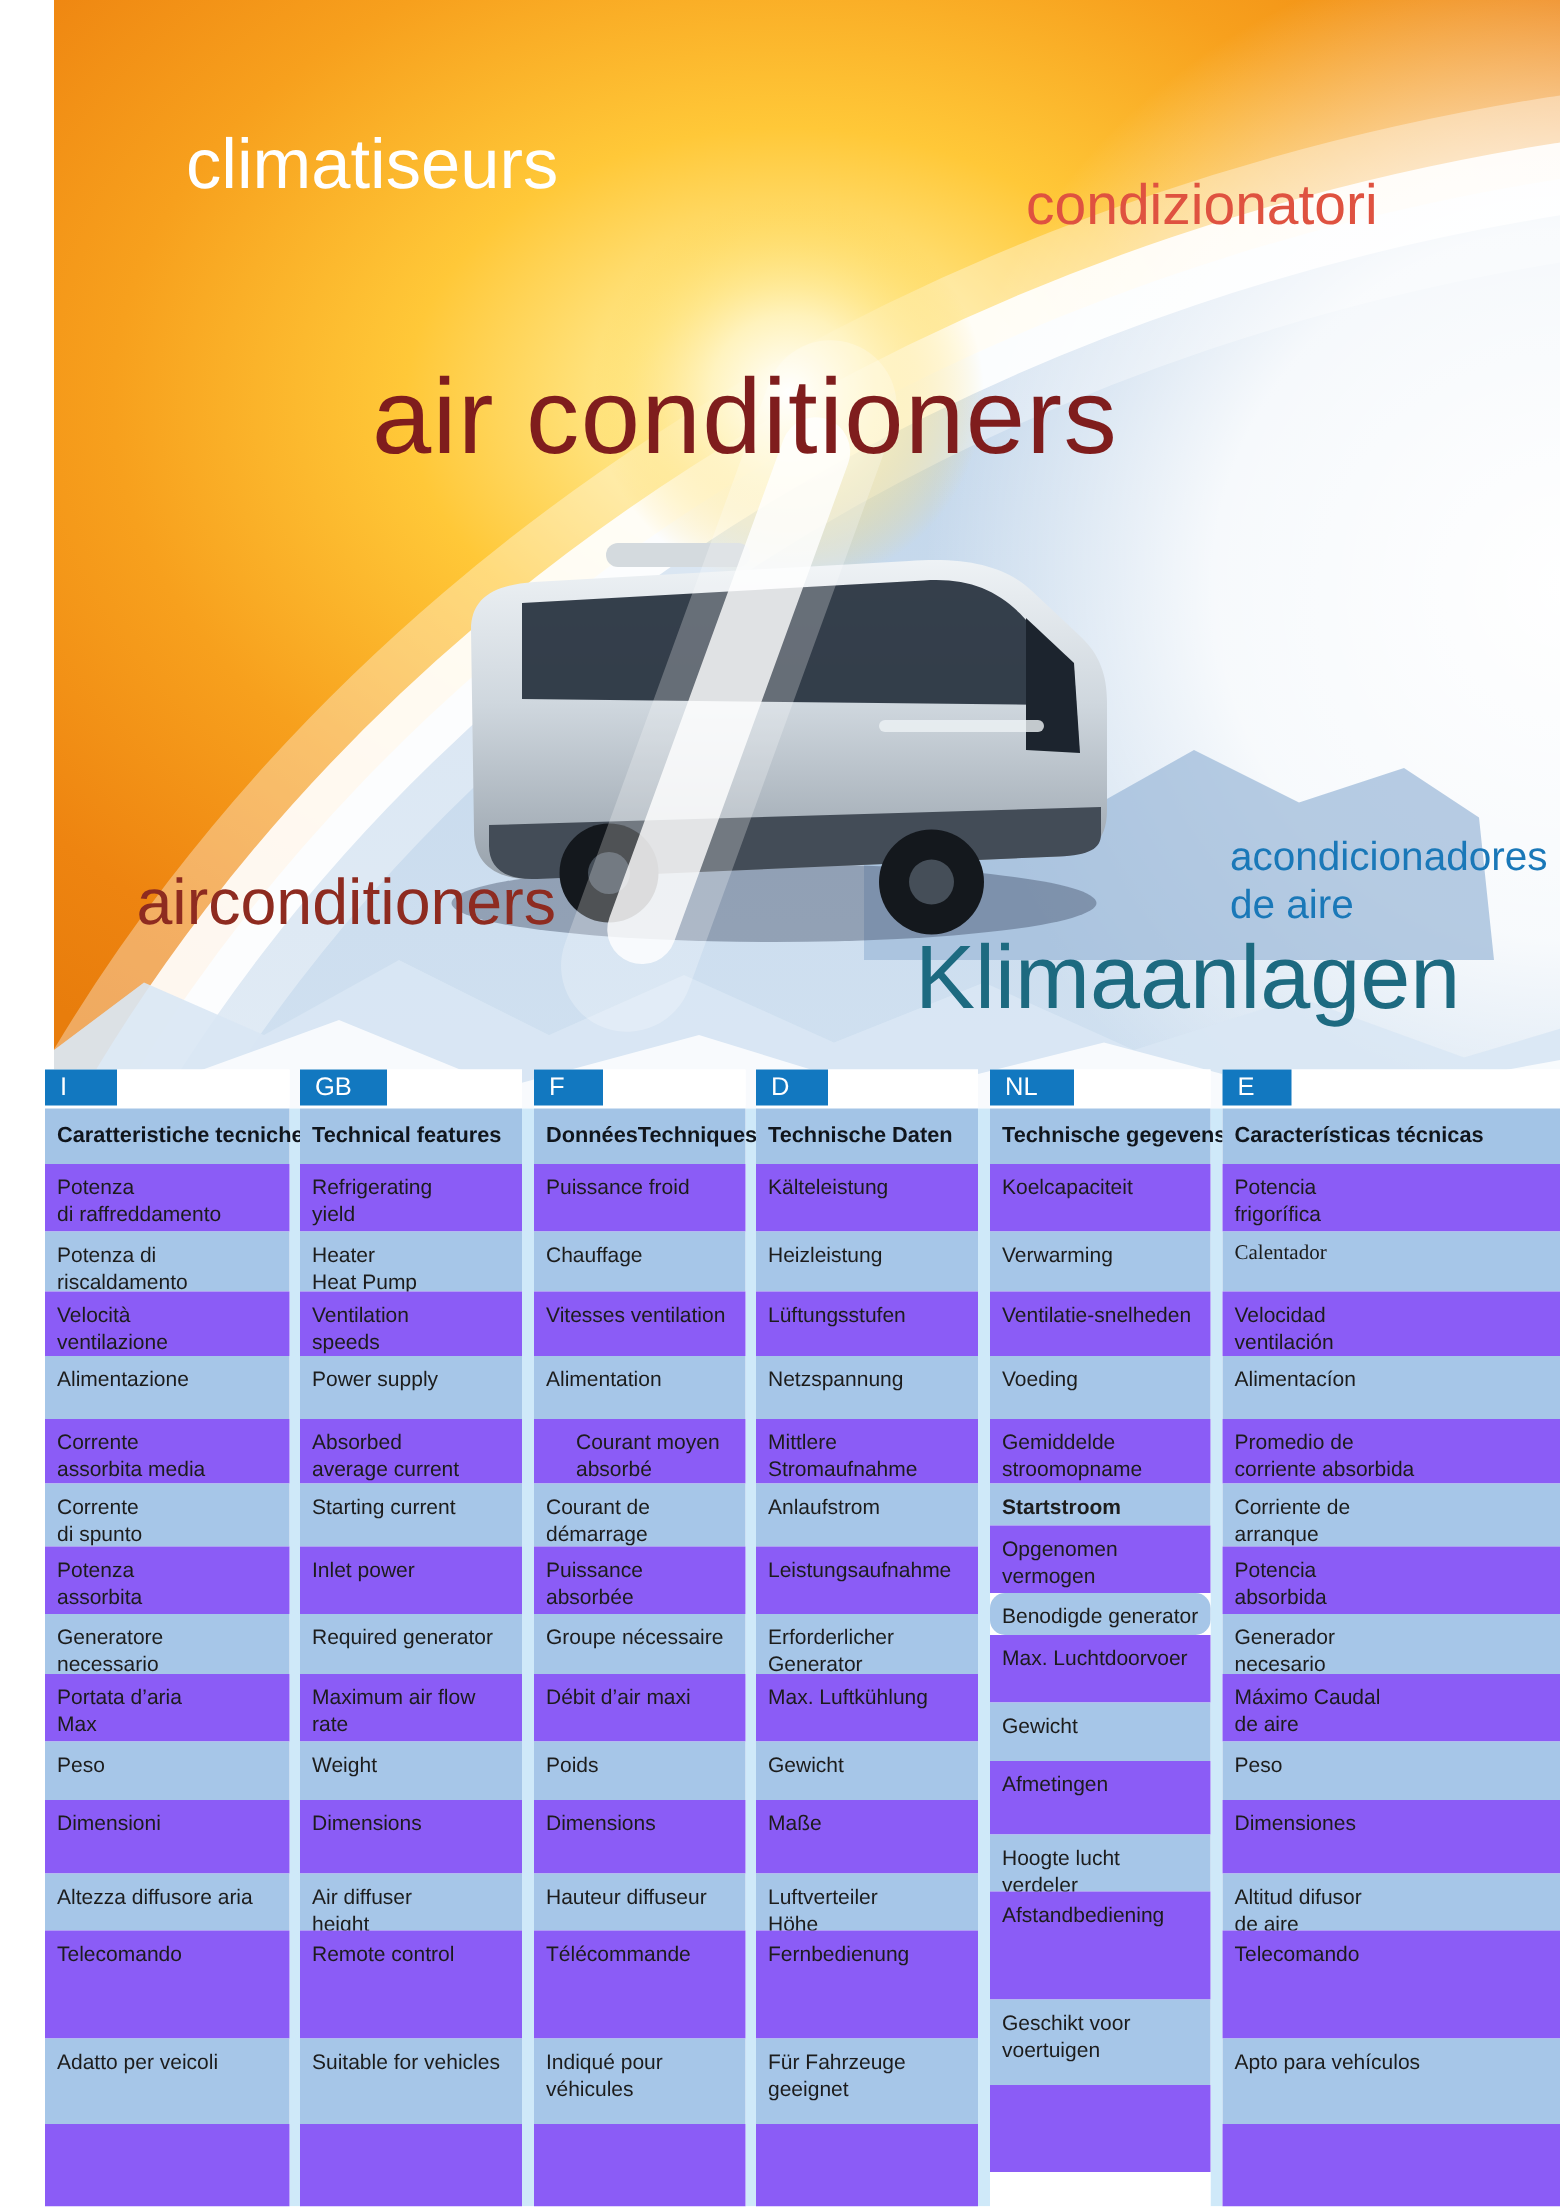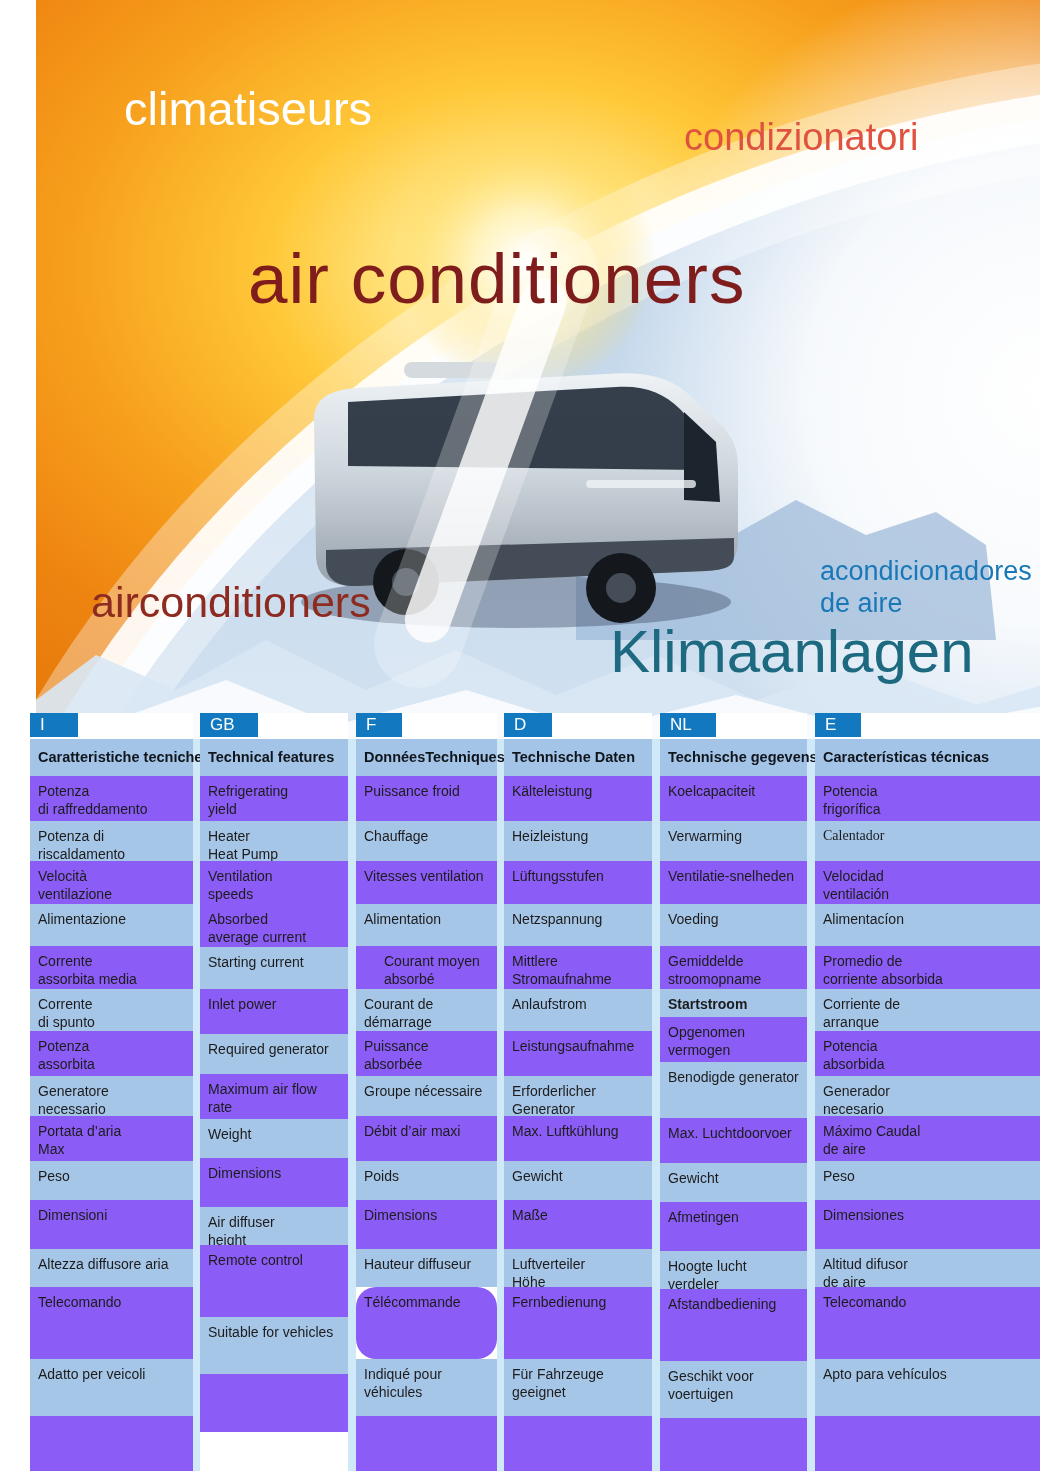--- a/index.html
+++ b/index.html
@@ -159,20 +159,21 @@
         <div class="tab-row">
           <div class="tab" style="min-width: 36px;">GB</div>
         </div>
         <div class="col-header">Technical features</div>
         <div class="cell white" style="height: 45px;">Refrigerating
 yield</div>
         <div class="cell blue" style="height: 40px;">Heater
 Heat Pump</div>
         <div class="cell white" style="height: 43px;">Ventilation
 speeds</div>
+        <div class="cell blue" style="height: 42px;">Power supply</div>
         <div class="cell white" style="height: 43px;">Absorbed
 average current</div>
         <div class="cell blue" style="height: 42px;">Starting current</div>
         <div class="cell white" style="height: 45px;">Inlet power</div>
         <div class="cell blue" style="height: 40px;">Required generator</div>
         <div class="cell white" style="height: 45px;">Maximum air flow rate</div>
         <div class="cell blue" style="height: 39px;">Weight</div>
         <div class="cell white" style="height: 49px;">Dimensions</div>
         <div class="cell blue" style="height: 38px;">Air diffuser
 height</div>
@@ -193,21 +194,21 @@
 absorbé</div>
         <div class="cell blue" style="height: 42px;">Courant de
 démarrage</div>
         <div class="cell white" style="height: 45px;">Puissance
 absorbée</div>
         <div class="cell blue" style="height: 40px;">Groupe nécessaire</div>
         <div class="cell white" style="height: 45px;">Débit d’air maxi</div>
         <div class="cell blue" style="height: 39px;">Poids</div>
         <div class="cell white" style="height: 49px;">Dimensions</div>
         <div class="cell blue" style="height: 38px;">Hauteur diffuseur</div>
-        <div class="cell white" style="height: 72px; border-radius: 20px;">Télécommande</div>
+        <div class="cell white" style="height: 72px;">Télécommande</div>
         <div class="cell blue" style="height: 57px;">Indiqué pour
 véhicules</div>
         <div class="cell white" style="height: 58px;"></div>
       </div>
       <div class="col" style="left: 504px; width: 148px; height: 758px;">
         <div class="tab-row">
           <div class="tab" style="min-width: 26px;">D</div>
         </div>
         <div class="col-header">Technische Daten</div>
         <div class="cell white" style="height: 45px;">Kälteleistung</div>
@@ -235,21 +236,21 @@
         <div class="col-header">Technische gegevens</div>
         <div class="cell white" style="height: 45px;">Koelcapaciteit</div>
         <div class="cell blue" style="height: 40px;">Verwarming</div>
         <div class="cell white" style="height: 43px;">Ventilatie-snelheden</div>
         <div class="cell blue" style="height: 42px;">Voeding</div>
         <div class="cell white" style="height: 43px;">Gemiddelde
 stroomopname</div>
         <div class="cell blue" style="height: 28px; font-weight: bold;">Startstroom</div>
         <div class="cell white" style="height: 45px;">Opgenomen
 vermogen</div>
-        <div class="cell blue" style="height: 56px;">Benodigde generator</div>
+        <div class="cell blue" style="height: 28px; border-radius: 10px;">Benodigde generator</div>
         <div class="cell white" style="height: 45px;">Max. Luchtdoorvoer</div>
         <div class="cell blue" style="height: 39px;">Gewicht</div>
         <div class="cell white" style="height: 49px;">Afmetingen</div>
         <div class="cell blue" style="height: 38px;">Hoogte lucht
 verdeler</div>
         <div class="cell white" style="height: 72px;">Afstandbediening</div>
         <div class="cell blue" style="height: 57px;">Geschikt voor voertuigen</div>
         <div class="cell white" style="height: 58px;"></div>
       </div>
       <div class="col" style="left: 815px; width: 225px; height: 758px;">

